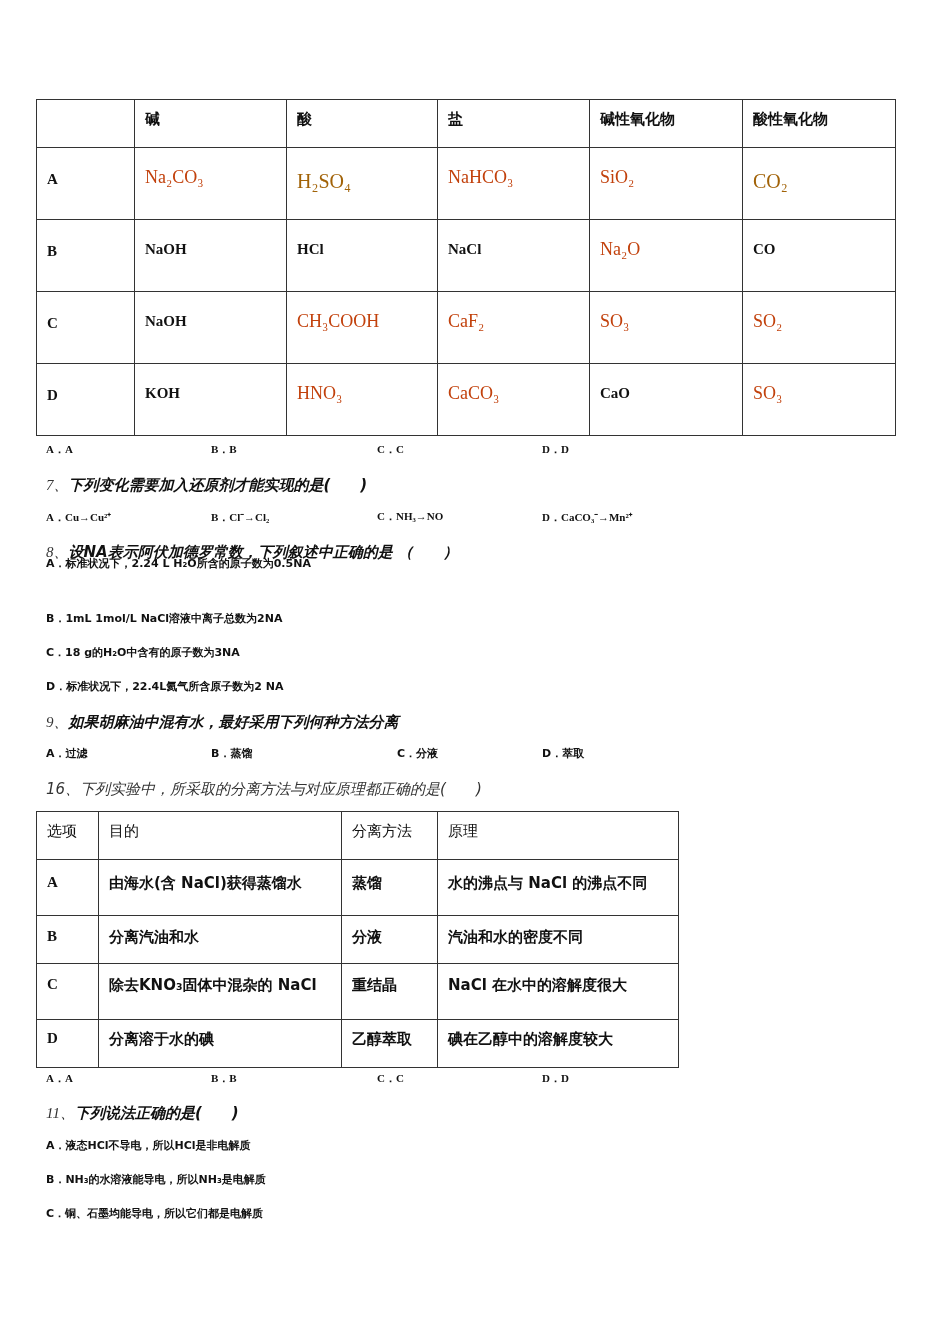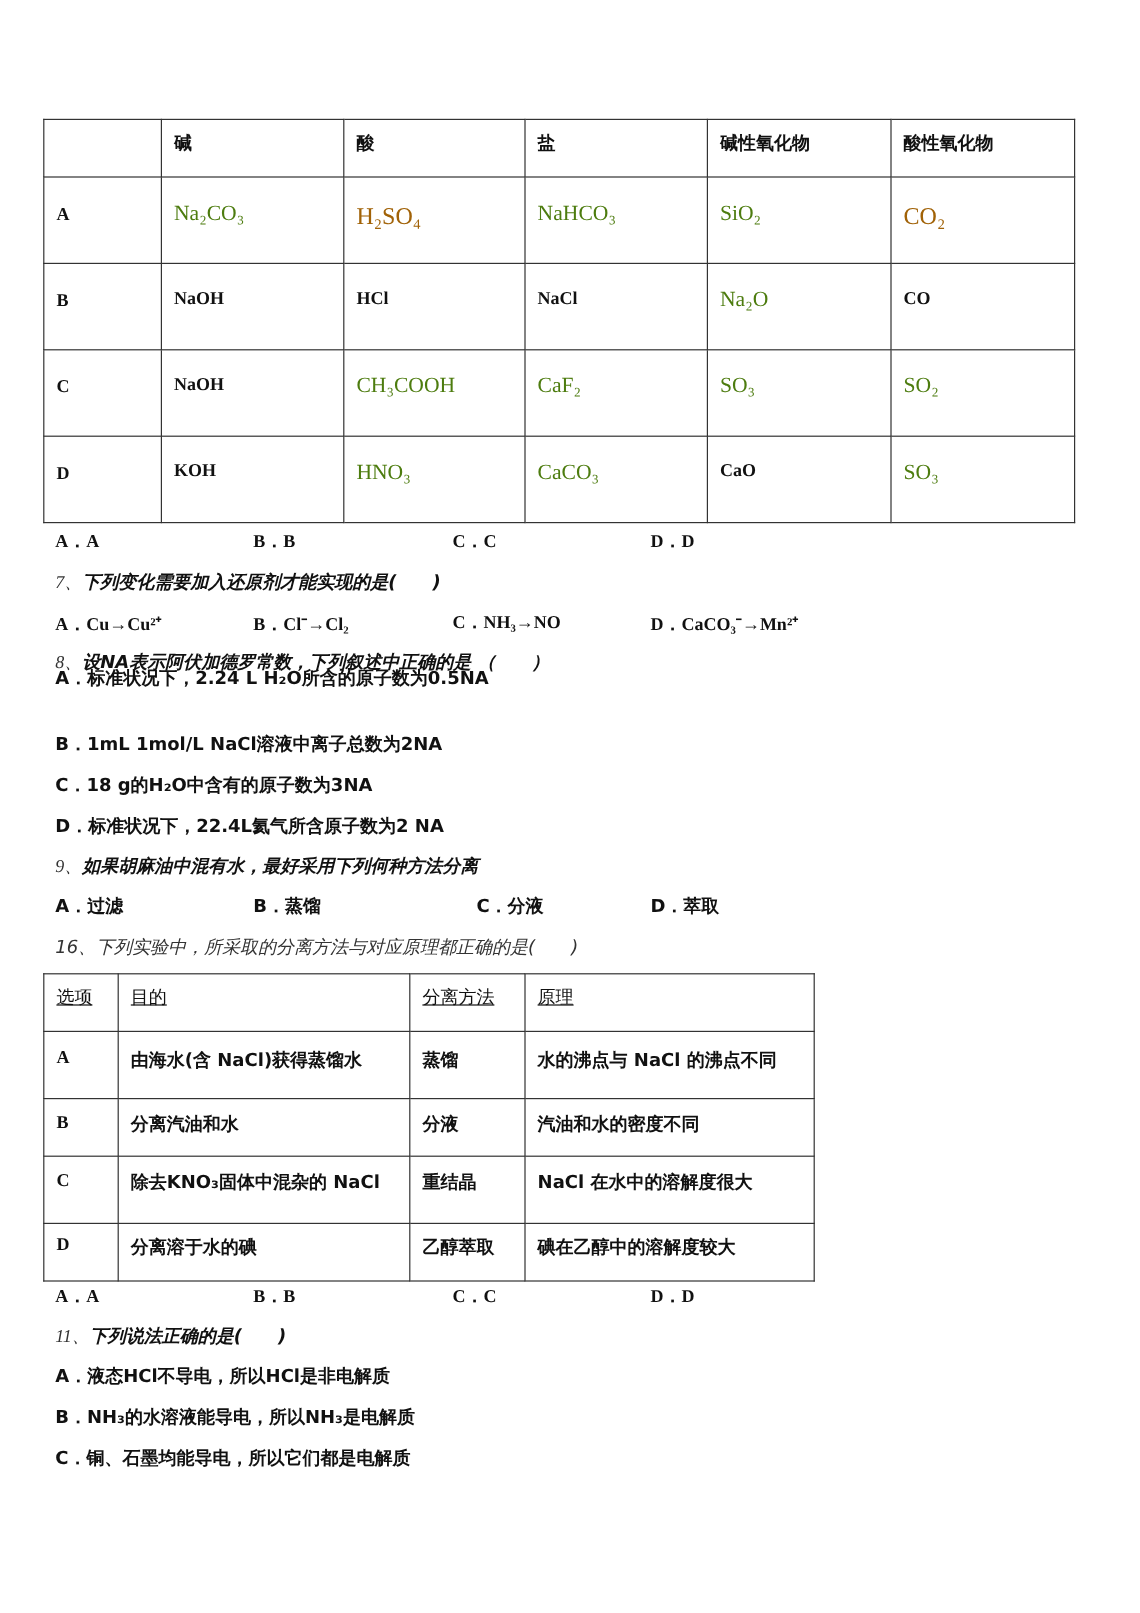--- a/index.html
+++ b/index.html
@@ -6,36 +6,36 @@
   body { width: 950px; height: 1344px; position: relative; overflow: hidden;
          font-family: "DejaVu Serif", "Liberation Serif", serif; color: #111; }
   .page { position: absolute; left: 0; top: 0; width: 950px; height: 1344px; }
 
   table.t1 { position: absolute; left: 36px; top: 99px; border-collapse: collapse; }
   table.t1 td { border: 1.5px solid #333; vertical-align: top; padding: 0; height: 71px; }
   table.t1 tr.hdr td { height: 47px; }
   table.t1 td .c { display: block; padding-left: 10px; padding-top: 11px; font-size: 15px; font-weight: bold; }
   table.t1 tr.hdr td .c { font-family: "DejaVu Sans", sans-serif; font-size: 15px; font-weight: bold; padding-top: 10px; }
   table.t1 td .c.bold { font-family: "Liberation Serif", serif; font-weight: bold; font-size: 15px; padding-top: 21px; }
-  table.t1 td .c.grey { font-family: "Liberation Serif", serif; font-weight: normal; color: #4d7c0f; font-size: 18px; padding-top: 19px; }
+  table.t1 td .c.grey { font-family: "Liberation Serif", serif; font-weight: normal; color: #c2410c; font-size: 18px; padding-top: 19px; }
   table.t1 td .c.greysm { font-family: "Liberation Serif", serif; font-weight: normal; color: #a16207; font-size: 20px; padding-top: 22px; }
   table.t1 td .c.rowlbl { font-family: "Liberation Serif", serif; font-weight: bold; font-size: 15px; padding-top: 23px; }
 
   .line { position: absolute; left: 46px; font-size: 15px; font-weight: bold; white-space: nowrap; font-style: italic; }
   .q { font-family: "DejaVu Sans", sans-serif; font-weight: bold; font-size: 15px; }
   .qnum { font-family: "Liberation Serif", serif; font-weight: normal; color: #333; }
-  .opt { position: absolute; white-space: nowrap; font-size: 15px; font-weight: bold; }
+  .opt { position: absolute; white-space: nowrap; font-size: 11px; font-weight: bold; }
   .lat { font-family: "Liberation Serif", serif; font-weight: bold; }
   .cn { font-family: "DejaVu Sans", sans-serif; font-weight: bold; }
   .thin { font-family: "DejaVu Sans", sans-serif; font-weight: normal; color: #333; }
 
   table.t2 { position: absolute; left: 36px; top: 811px; border-collapse: collapse; }
   table.t2 td { border: 1.5px solid #333; vertical-align: top; padding: 0; }
   table.t2 td .c { display: block; padding-left: 10px; font-size: 15px; font-family: "DejaVu Sans", sans-serif; font-weight: bold; }
-  table.t2 tr.r0 td { height: 47px; text-decoration: underline; } table.t2 tr.r0 td .c { padding-top: 10px; font-weight: normal; }
+  table.t2 tr.r0 td { height: 47px; } table.t2 tr.r0 td .c { padding-top: 10px; font-weight: normal; }
   table.t2 tr.r1 td { height: 55px; } table.t2 tr.r1 td .c { padding-top: 14px; }
   table.t2 tr.r2 td { height: 47px; } table.t2 tr.r2 td .c { padding-top: 12px; }
   table.t2 tr.r3 td { height: 55px; } table.t2 tr.r3 td .c { padding-top: 12px; }
   table.t2 tr.r4 td { height: 47px; } table.t2 tr.r4 td .c { padding-top: 10px; }
   table.t2 td .c.lbl { font-family: "Liberation Serif", serif; font-weight: bold; }
 </style>
 </head>
 <body>
 
 <div class="page">

